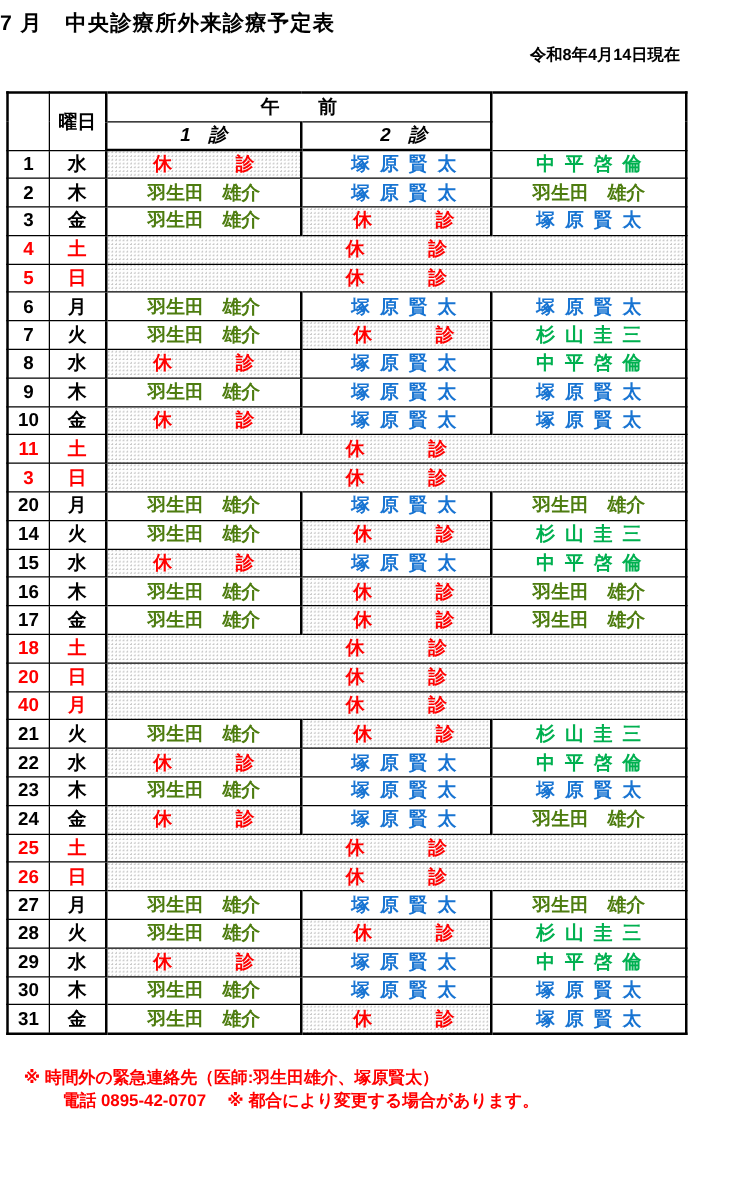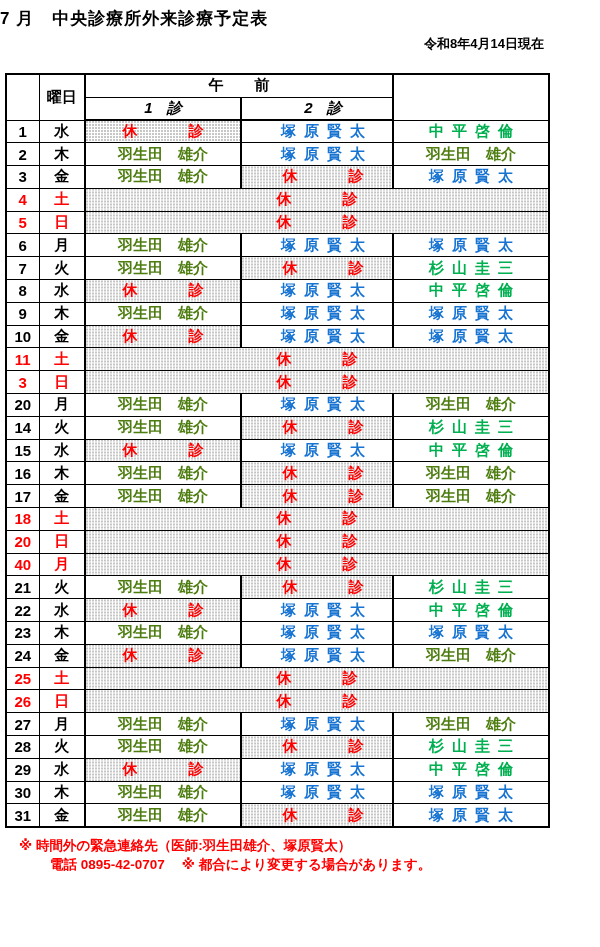--- a/index.html
+++ b/index.html
@@ -65,21 +65,21 @@
   .closed-label {
     color:var(--red,#FF0000);
     letter-spacing:51px;
     margin-right:-51px;
   }
   .doc-blue  { color:var(--blue,#1874D2);  letter-spacing:8px; margin-right:-8px; }
   .doc-green { color:var(--green,#00B050); letter-spacing:8px; margin-right:-8px; }
   .doc-black { color:#4d7c0f; }
 
   .footer {
-    margin-top:8px;
+    margin-top:24px;
     color:var(--red,#FF0000);
     font-size:13.5px;
     line-height:19px;
   }
   .footer .f1 { padding-left:19px; }
   .footer .f2 { padding-left:50px; }
   .footer .note { margin-left:17px; }
 </style>
 </head>
 <body>

